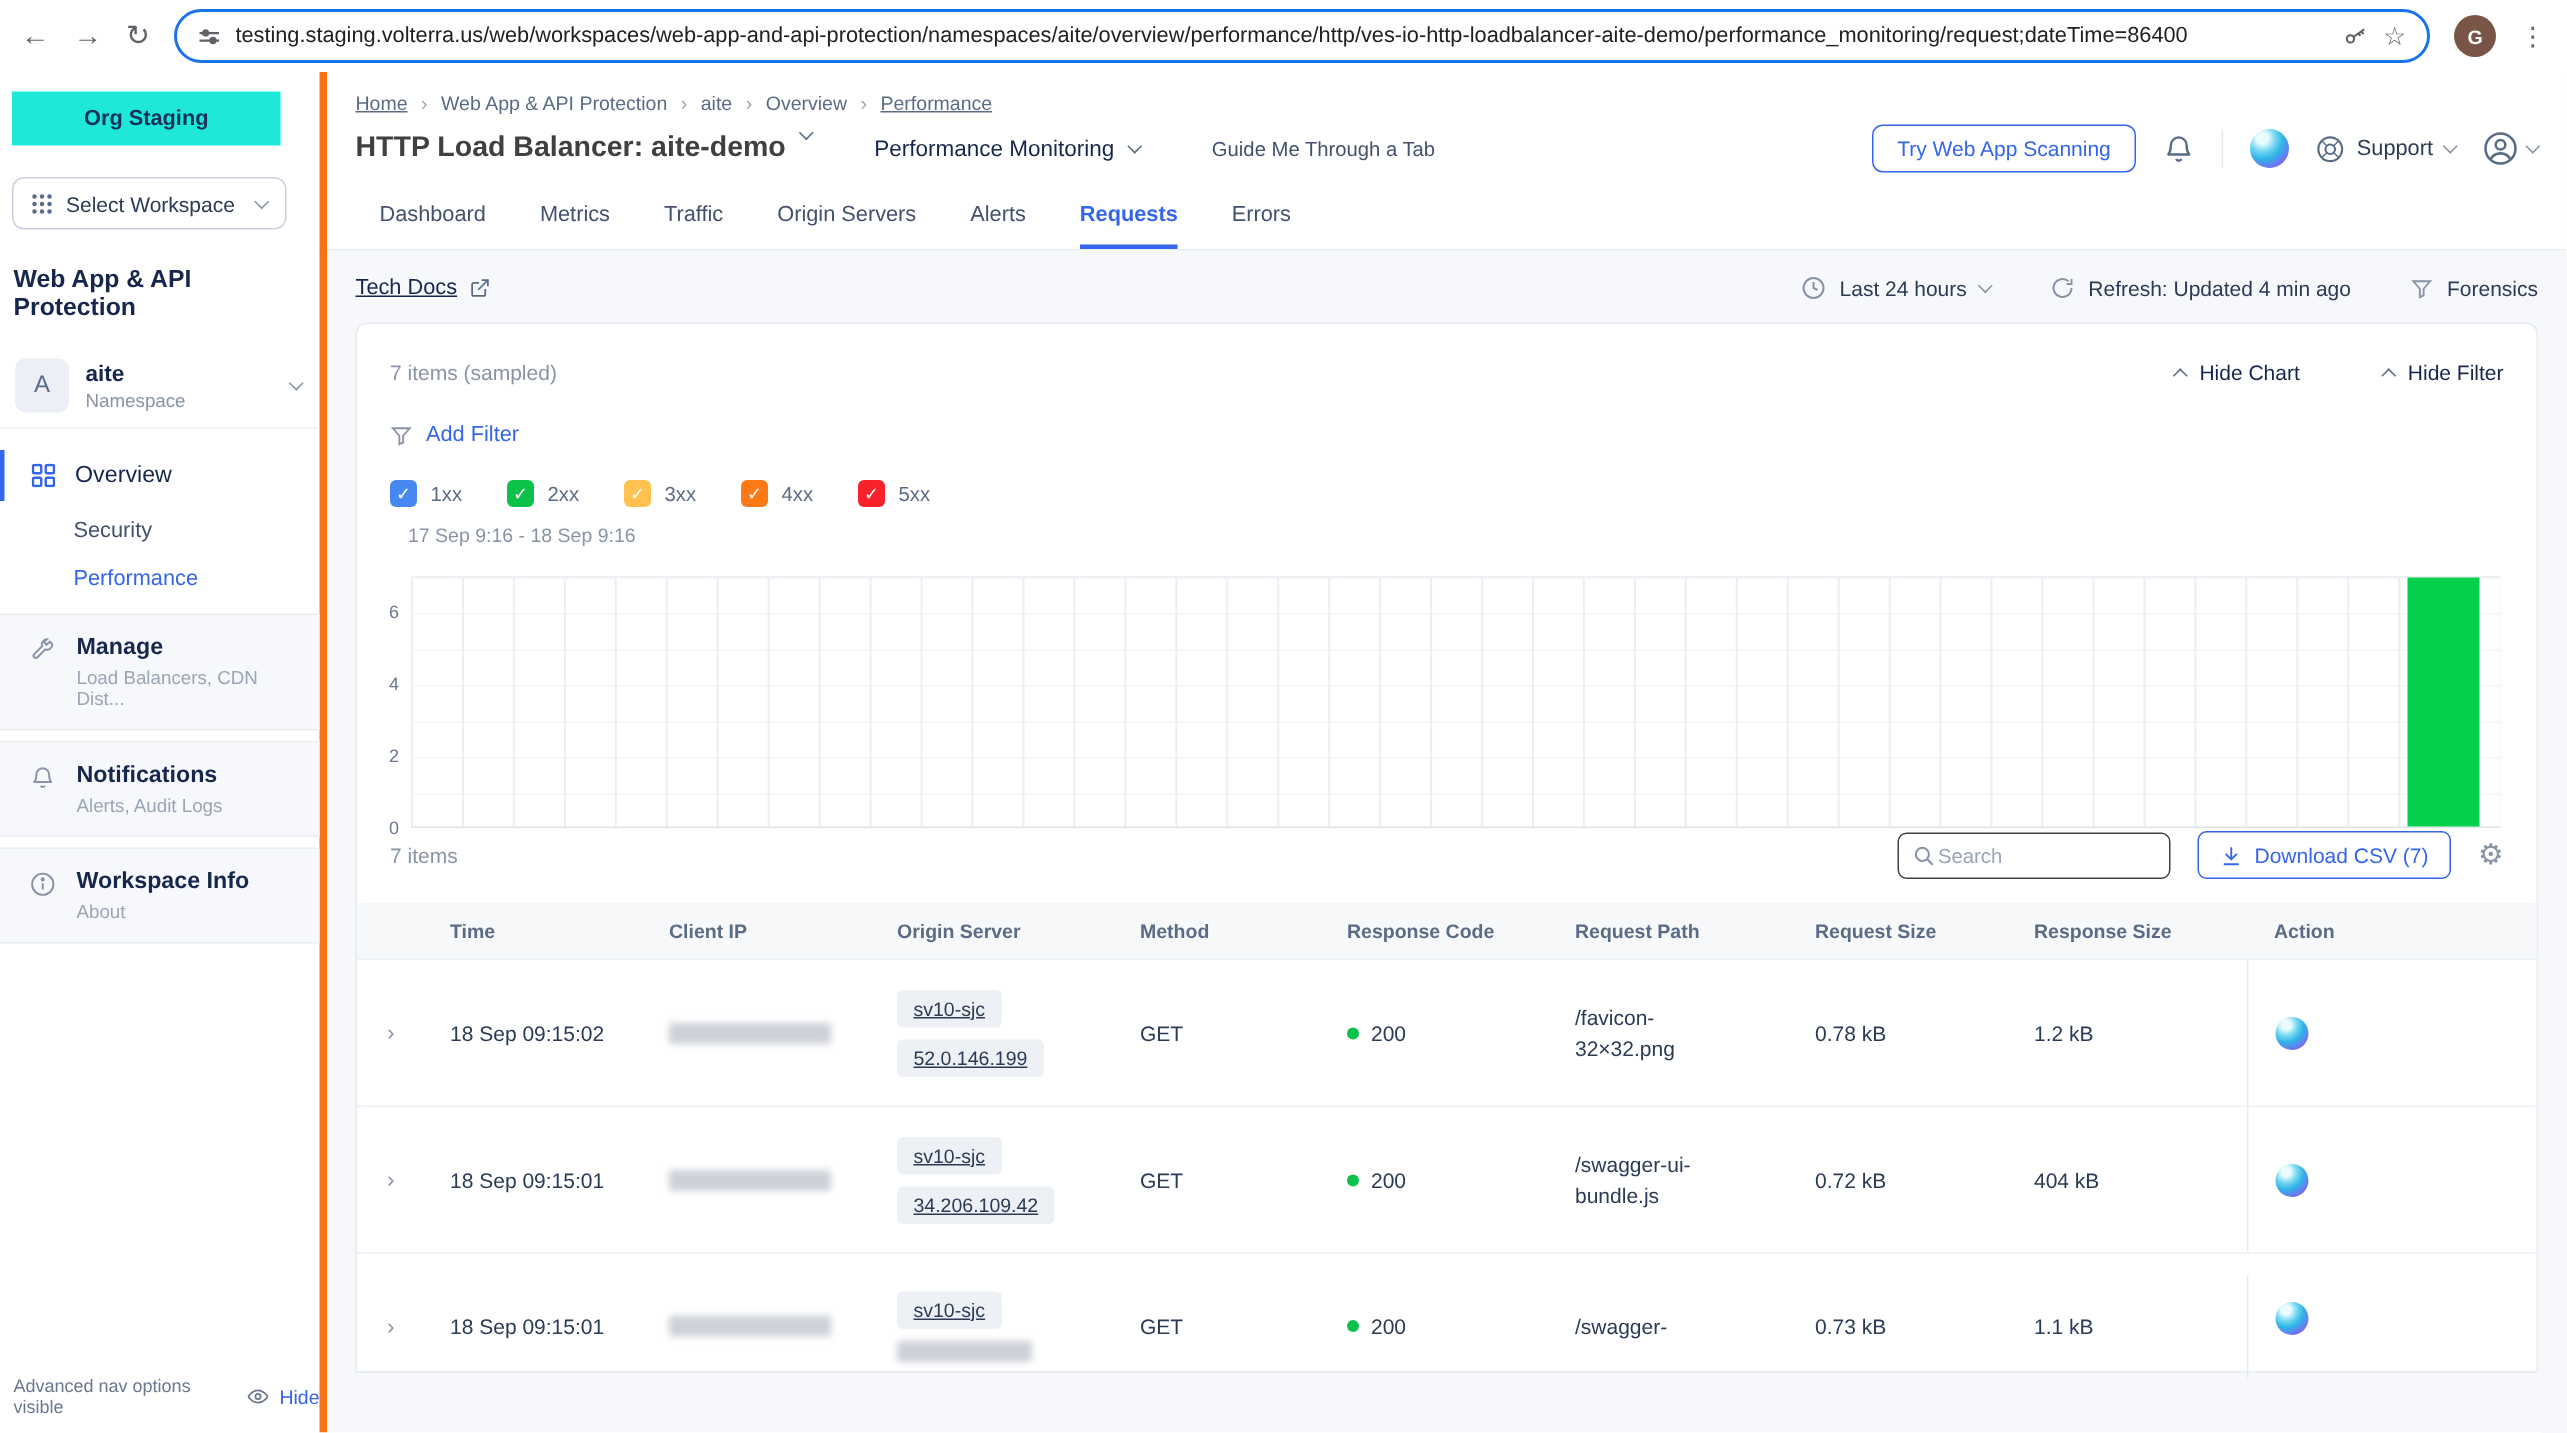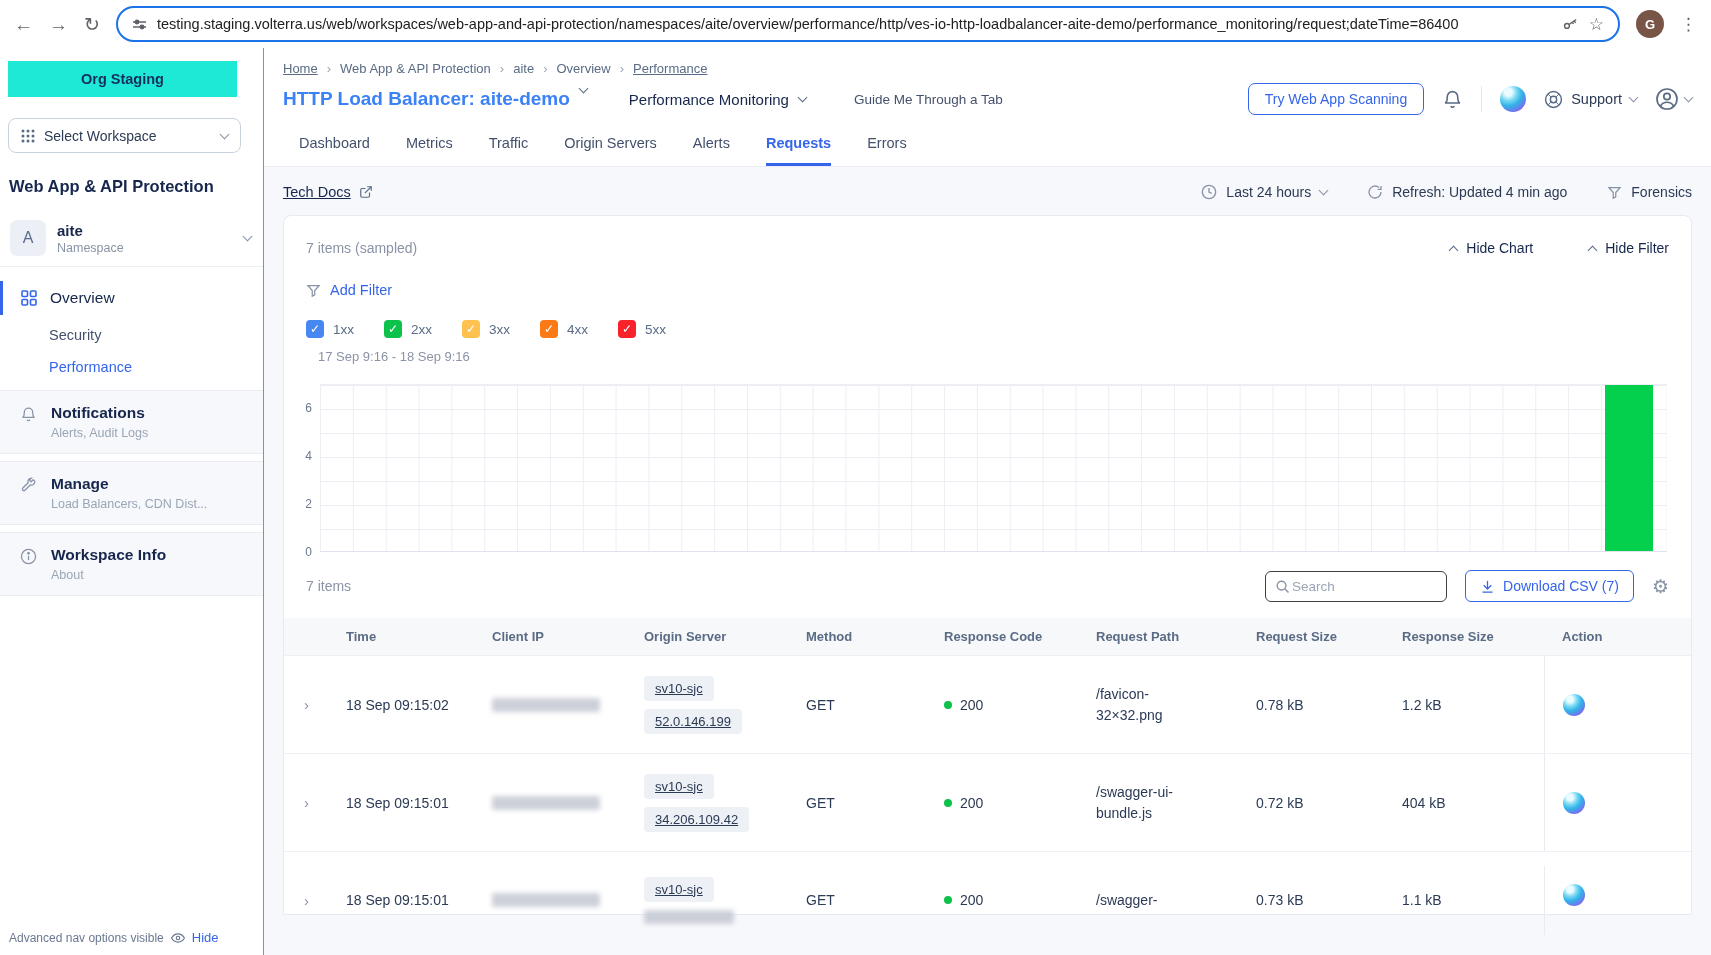--- a/index.html
+++ b/index.html
@@ -16,21 +16,21 @@
     align-items:center; padding:0 14px; gap:10px; }
   .url-text { flex:1; font-size:14.5px; color:#202124; white-space:nowrap; overflow:hidden; }
   .browser-avatar { width:28px; height:28px; border-radius:50%; background:#795548; color:#fff;
     font-size:13px; font-weight:bold; display:flex; align-items:center; justify-content:center; }
   .kebab { font-size:17px; color:#5f6368; letter-spacing:0; }
 
   
   .app { display:flex; height:907px; }
 
   
-  .sidebar { width:264px; background:#fff; border-right:1px solid #f97316; position:relative; flex-shrink:0; }
+  .sidebar { width:218px; background:#fff; border-right:5px solid #f97316; position:relative; flex-shrink:0; }
   .org-banner { margin:13px 26px 0 8px; height:36px; background:#1de9d6; color:#15305c; font-weight:bold;
     font-size:14.5px; display:flex; align-items:center; justify-content:center; }
   .ws-select { margin:21px 22px 0 8px; height:35px; border:1px solid #c9d1de; border-radius:8px;
     display:flex; align-items:center; gap:9px; padding:0 12px; font-size:14px; color:#2b3a55; cursor:pointer; }
   .ws-select .chev { color:#8893a6; margin-left:auto; }
   .side-title { margin:24px 0 0 9px; font-size:16.5px; font-weight:bold; color:#16264d; }
   .ns-row { margin-top:16px; padding:8px 12px 10px 10px; display:flex; align-items:center; gap:11px;
     border-bottom:1px solid #eceff4; cursor:pointer; }
   .ns-avatar { width:36px; height:36px; border-radius:7px; background:#eceff5; color:#5a6b8c;
     font-size:16px; display:flex; align-items:center; justify-content:center; }
@@ -54,21 +54,21 @@
   .side-foot .hide-link { color:#3565ea; font-size:13px; cursor:pointer; }
 
   
   .main { flex:1; display:flex; flex-direction:column; background:#f7f8fb; min-width:0; }
   .page-header { background:#fff; padding:13px 19px 0 19px; border-bottom:1px solid #e9edf2; }
   .breadcrumb { display:flex; align-items:center; gap:9px; font-size:13px; color:#5a6b85; }
   .breadcrumb .crumb { cursor:pointer; }
   .breadcrumb .crumb.underline { text-decoration:underline; }
   .breadcrumb .sep { color:#9aa5b5; font-size:13px; }
   .title-row { margin-top:7px; display:flex; align-items:center; }
-  .page-title { font-size:19px; font-weight:600; color:#3b82f6; display:flex; align-items:flex-start; gap:10px; cursor:pointer; }
+  .page-title { font-size:19px; font-weight:600; color:#404040; display:flex; align-items:flex-start; gap:10px; cursor:pointer; }
   .title-row .chev { color:#5a6b85; }
   .monitor-dd { margin-left:42px; font-size:15px; color:#16264d; display:flex; align-items:center; gap:10px; cursor:pointer; }
   .guide-link { margin-left:48px; font-size:13.5px; color:#44516d; cursor:pointer; }
   .hdr-right { margin-left:auto; display:flex; align-items:center; gap:18px; }
   .try-btn { height:32px; padding:0 16px; border:1px solid #3565ea; border-radius:7px; background:#fff;
     color:#3565ea; font-size:14px; display:flex; align-items:center; cursor:pointer; }
   .hdr-divider { width:1px; height:26px; background:#e4e8ef; }
   .sphere { width:26px; height:26px; border-radius:50%;
     background:radial-gradient(circle at 32% 24%, #eafcff 0 14%, #79d8f2 32%, #2fb3e8 52%, #7a6cf0 78%, #c05bd8 100%); }
   .support { display:flex; align-items:center; gap:8px; font-size:14.5px; color:#2b3a55; cursor:pointer; }
@@ -109,21 +109,21 @@
   .y-axis span { position:absolute; right:8px; transform:translateY(-50%); font-size:12px; color:#6b7890; }
   .plot { flex:1; position:relative; height:168px; border-bottom:1px solid #dfe3ec; border-top:1px solid #eceef4;
     background-image:linear-gradient(to right,#eceef4 1px,transparent 1px),
                      linear-gradient(to bottom,#eceef4 1px,transparent 1px);
     background-size:calc(100%/41) 24px; }
   .chart-bar { position:absolute; bottom:0; right:14px; width:48px; background:#05d04d; }
   .x-labels { position:relative; height:26px; margin:6px 24px 0 36px; }
   .x-labels span { position:absolute; top:6px; transform:translateX(-50%); font-size:12px; color:#6b7890; white-space:nowrap; }
 
   
-  .table-ctl { margin-top:18px; padding:0 22px 16px; display:flex; align-items:center; }
+  .table-ctl { margin-top:2px; padding:0 22px 16px; display:flex; align-items:center; }
   .items-count { font-size:14px; color:#8a94a6; }
   .tc-right { margin-left:auto; display:flex; align-items:center; gap:18px; }
   .search-box { width:182px; height:31px; border:1px solid #404040; border-radius:6px; display:flex;
     align-items:center; gap:2px; padding:0 9px; }
   .search-box input { border:none; outline:none; width:100%; font-size:13.5px; color:#2b3a55;
     font-family:"Liberation Sans",sans-serif; }
   .search-box input::placeholder { color:#9aa5b5; }
   .dl-btn { height:32px; padding:0 14px; border:1px solid #3565ea; border-radius:6px; background:#fff;
     color:#3565ea; font-size:14px; display:flex; align-items:center; gap:8px; cursor:pointer; }
   .gear { font-size:19px; color:#8893a6; cursor:pointer; }
@@ -223,39 +223,39 @@
           </svg>
       </span>
       <span class="lbl">Overview</span>
     </div>
     <div class="nav-sub">Security</div>
     <div class="nav-sub active">Performance</div>
 
     <div class="side-sec">
       <span class="sec-ico">
         <svg width="17" height="17" viewBox="0 0 24 24" fill="none" stroke="#8893a6" stroke-width="1.8">
+          <path d="M21 6.5a5 5 0 0 1-6.6 4.7L7 18.6a2.1 2.1 0 0 1-3-3l7.4-7.4A5 5 0 0 1 16 1.6l-2.8 2.8 2.4 2.4L18.4 4A5 5 0 0 1 21 6.5z"></path>
+          </svg>
+      </span>
+      <div>
+        <div class="sec-title">Manage</div>
+        <div class="sec-sub">Load Balancers, CDN Dist...</div>
+      </div>
+    </div>
+
+    <div class="side-sec">
+      <span class="sec-ico">
+        <svg width="17" height="17" viewBox="0 0 24 24" fill="none" stroke="#8893a6" stroke-width="1.8">
           <path d="M18 9a6 6 0 0 0-12 0c0 6-2.5 7-2.5 7h17S18 15 18 9"></path>
             <path d="M10 19.5a2.2 2.2 0 0 0 4 0"></path>
           </svg>
       </span>
       <div>
         <div class="sec-title">Notifications</div>
         <div class="sec-sub">Alerts, Audit Logs</div>
-      </div>
-    </div>
-
-    <div class="side-sec">
-      <span class="sec-ico">
-        <svg width="17" height="17" viewBox="0 0 24 24" fill="none" stroke="#8893a6" stroke-width="1.8">
-          <path d="M21 6.5a5 5 0 0 1-6.6 4.7L7 18.6a2.1 2.1 0 0 1-3-3l7.4-7.4A5 5 0 0 1 16 1.6l-2.8 2.8 2.4 2.4L18.4 4A5 5 0 0 1 21 6.5z"></path>
-          </svg>
-      </span>
-      <div>
-        <div class="sec-title">Manage</div>
-        <div class="sec-sub">Load Balancers, CDN Dist...</div>
       </div>
     </div>
 
     <div class="side-sec">
       <span class="sec-ico">
         <svg width="17" height="17" viewBox="0 0 24 24" fill="none" stroke="#8893a6" stroke-width="1.8">
           <circle cx="12" cy="12" r="10"></circle>
             <line x1="12" y1="11" x2="12" y2="17"></line>
             <circle cx="12" cy="7.5" r="1.1" fill="#8893a6"></circle>
           </svg>

